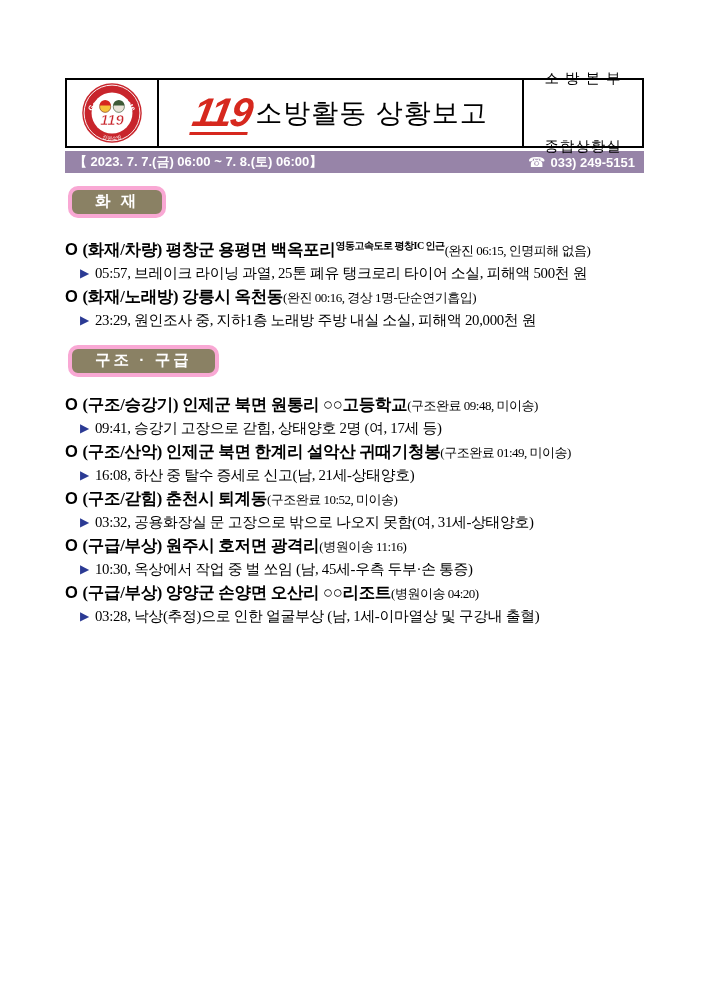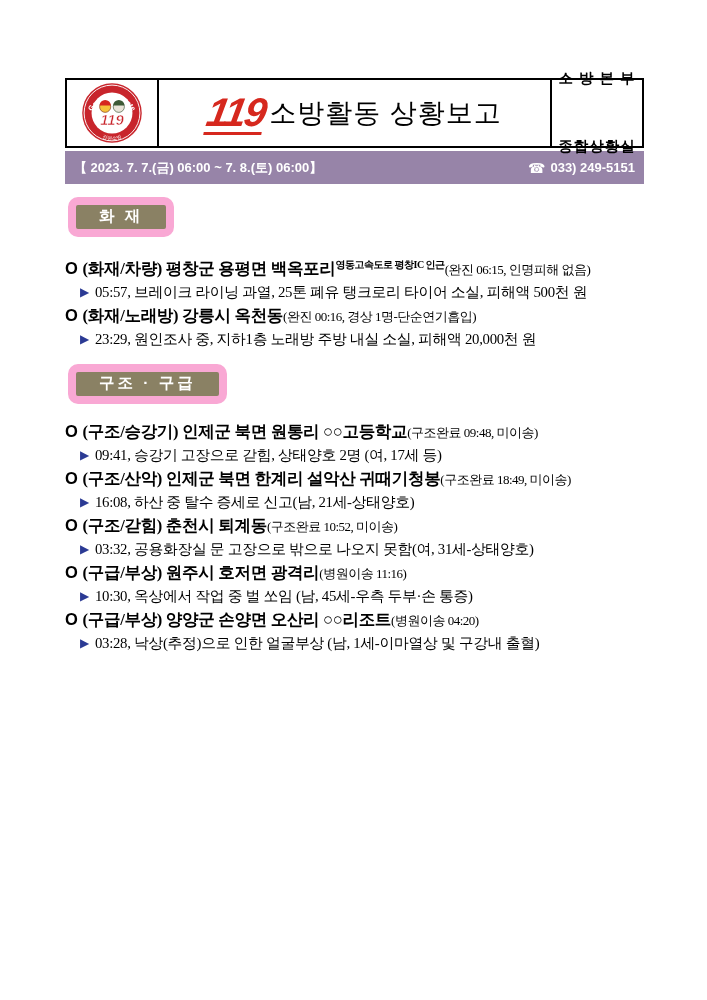--- a/index.html
+++ b/index.html
@@ -28,41 +28,41 @@
     color:#d6281e; font-weight:900; font-style:italic;
     font-size:40px; line-height:1; transform:skewX(-10deg);
     margin-right:4px; letter-spacing:-2px;
     border-bottom:3px solid #d6281e;
   }
   .title-main {
     font-family:"Liberation Sans","DejaVu Sans",sans-serif;
     font-size:27px; font-weight:400; letter-spacing:1px; line-height:1;
   }
   .cell-org {
-    width:92px; border-left:2px solid #000;
+    width:120px; border-left:2px solid #000;
     display:flex; flex-direction:column; align-items:center; justify-content:center;
     font-family:"Liberation Sans","DejaVu Sans",sans-serif;
-    font-weight:bold; font-size:14.5px; line-height:1.65; letter-spacing:1px;gap:44px;
+    font-weight:normal; font-size:14.5px; line-height:1.65; letter-spacing:1px;gap:44px;
   }
 
   
   .period-bar {
-    margin-top:3px; width:100%; height:33px; background:#9784a8;
+    margin-top:3px; width:100%; height:22px; background:#9784a8;
     display:flex; align-items:center; justify-content:space-between;
     padding:0 9px; color:#fff;
     font-family:"Liberation Sans","DejaVu Sans",sans-serif;
     font-weight:bold; font-size:13px;
   }
   .period-right { display:flex; align-items:center; gap:5px; }
   .phone-icon { font-size:14px; }
 
   
   .section-badge {
     display:inline-block; margin:13px 0 4px 3px;
-    background:#8a8164; border:8px solid #f9a8d4; border-radius:10px;
+    background:#8a8164; border:4px solid #f9a8d4; border-radius:10px;
     color:#fff; font-family:"Liberation Sans","DejaVu Sans",sans-serif;
     font-weight:bold; font-size:15.5px; letter-spacing:3px;
     padding:1px 23px 2px;
   }
 
   
   .items { margin-top:12px; }
   .item-head {
     font-size:16.5px; font-weight:bold; line-height:23px;
     letter-spacing:-0.3px; white-space:nowrap;
@@ -164,21 +164,21 @@
       <div class="item-head">
         <span class="o-marker">O</span><span>(구조/승강기) 인제군 북면 원통리 ○○고등학교</span><span class="status-note">(구조완료 09:48, 미이송)</span>
       </div>
       <div class="item-detail">
         <span class="arrow-icon">▶</span><span>09:41, 승강기 고장으로 갇힘, 상태양호 2명 (여, 17세 등)</span>
       </div>
     </div>
 
     <div>
       <div class="item-head">
-        <span class="o-marker">O</span><span>(구조/산악) 인제군 북면 한계리 설악산 귀때기청봉</span><span class="status-note">(구조완료 18:49, 미이송)</span>
+        <span class="o-marker">O</span><span>(구조/산악) 인제군 북면 한계리 설악산 귀때기청봉</span><span class="status-note">(구조완료 01:49, 미이송)</span>
       </div>
       <div class="item-detail">
         <span class="arrow-icon">▶</span><span>16:08, 하산 중 탈수 증세로 신고(남, 21세-상태양호)</span>
       </div>
     </div>
 
     <div>
       <div class="item-head">
         <span class="o-marker">O</span><span>(구조/갇힘) 춘천시 퇴계동</span><span class="status-note">(구조완료 10:52, 미이송)</span>
       </div>

